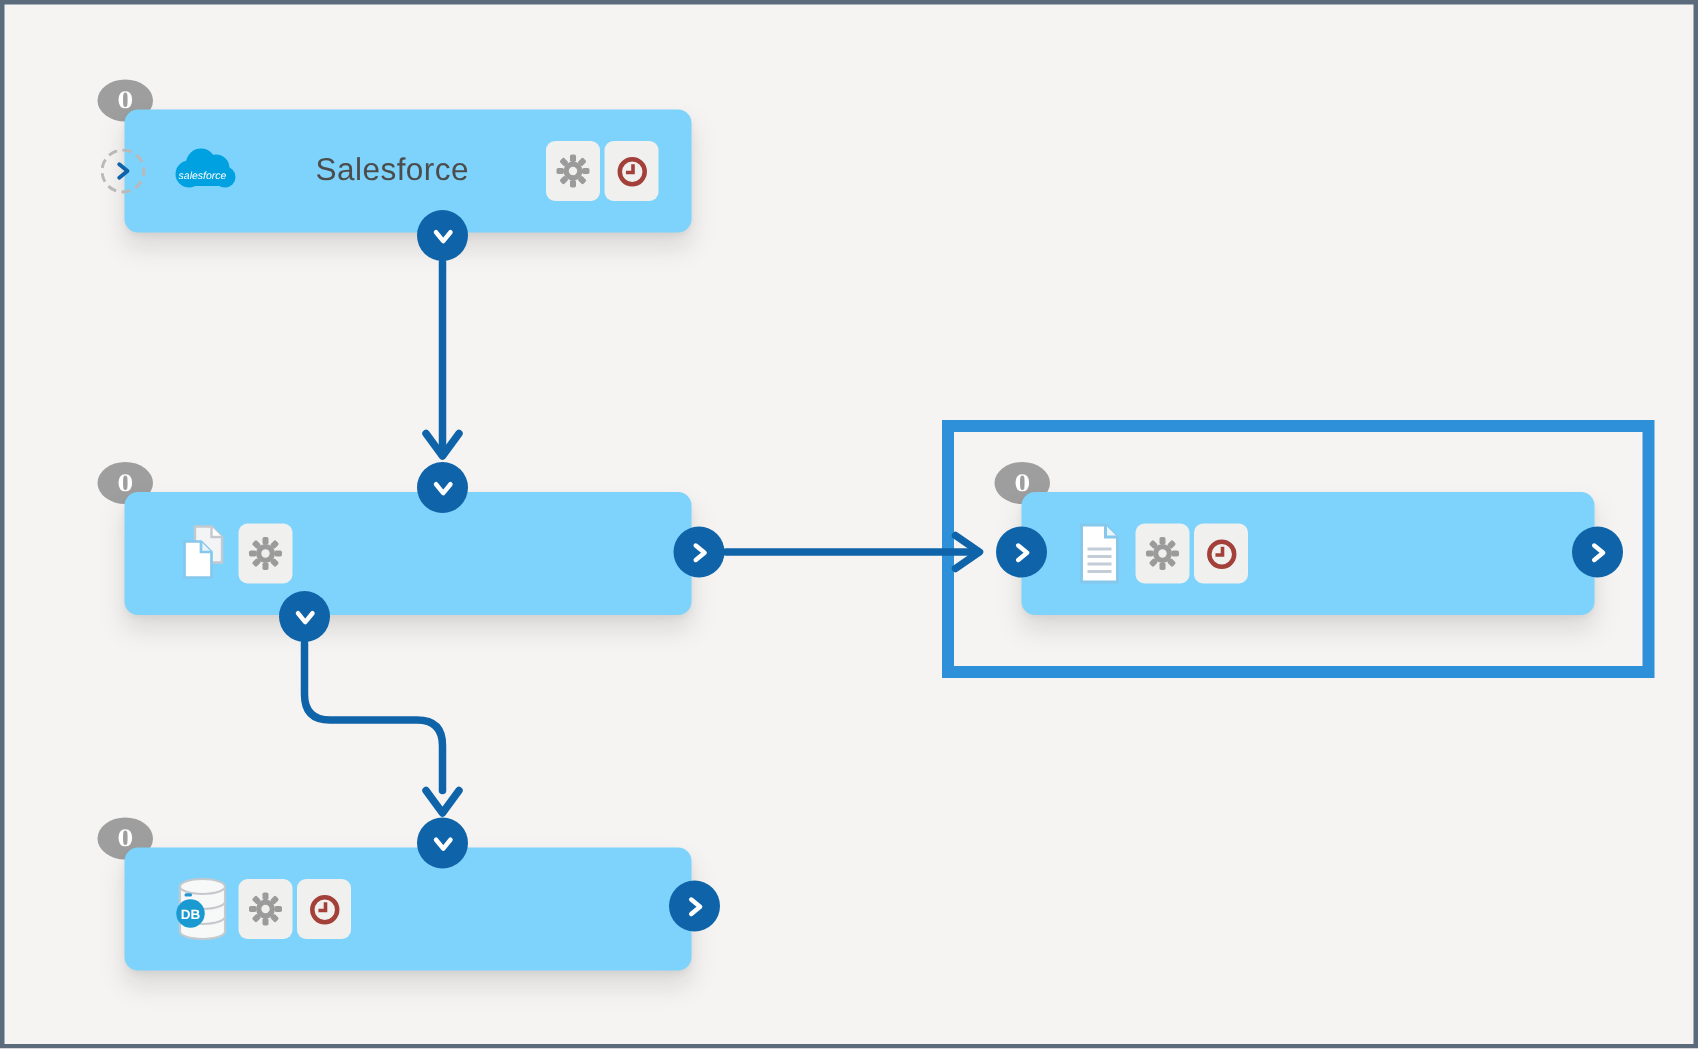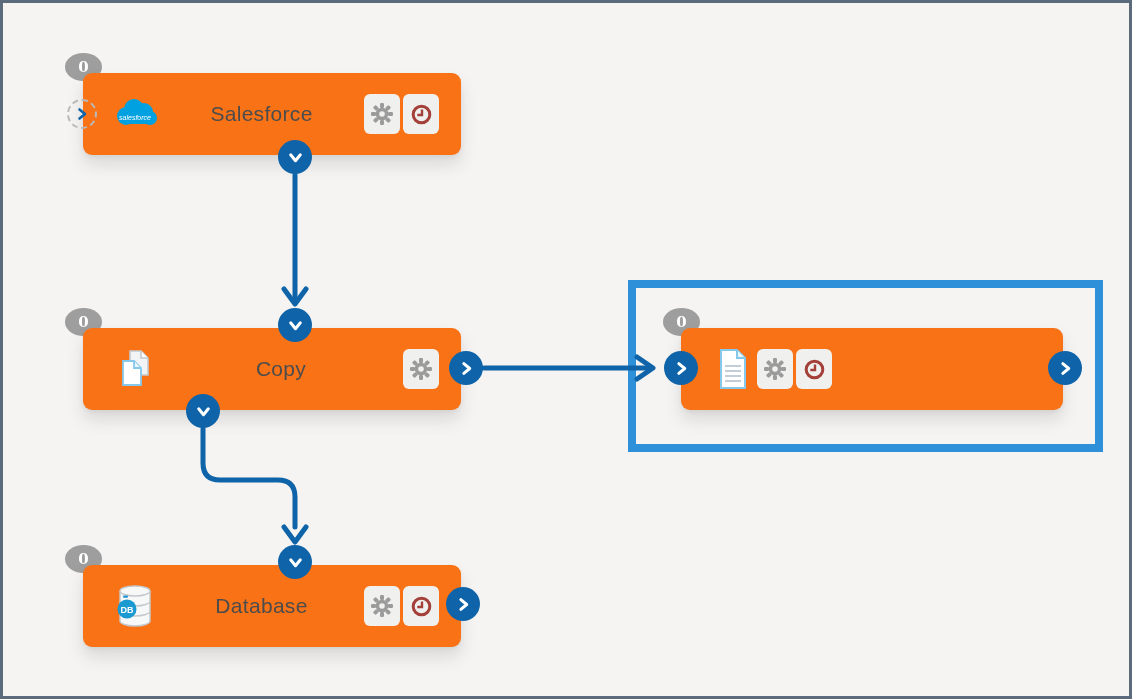--- a/index.html
+++ b/index.html
@@ -13,21 +13,21 @@
     border:8px solid #2e90d8; box-sizing:border-box; z-index:1; background:transparent;
   }
   .arrow-layer { position:absolute; left:0; top:0; width:1132px; height:699px; z-index:4; pointer-events:none; }
   .node-group { position:absolute; width:378px; height:82px; }
   .g-salesforce { left:80px; top:70px; }
   .g-copy       { left:80px; top:325px; }
   .g-database   { left:80px; top:562px; }
   .g-file       { left:678px; top:325px; width:382px; }
   .card {
     position:absolute; left:0; top:0; right:0; bottom:0;
-    background:#f97316; border-radius:9px; z-index:2;
+    background:#7dd3fc; border-radius:9px; z-index:2;
     box-shadow:0 10px 16px rgba(100,100,100,0.18), 0 2px 4px rgba(0,0,0,0.05);
     display:flex; align-items:center;
   }
   .badge {
     position:absolute; left:-18px; top:-20px; width:37px; height:28px;
     background:#9e9e9e; border-radius:50%; z-index:1;
     color:#ffffff; font-size:15px; font-weight:bold;
     display:flex; align-items:center; justify-content:center;
     font-family:"DejaVu Serif","Liberation Serif",serif;
   }
@@ -141,21 +141,20 @@
     <div class="badge">0</div>
     <div class="card">
       <div class="node-icon">
         <svg width="40" height="44" viewBox="0 0 40 44">
           <path d="M15 4 h11 l7 7 v17 h-18 z" fill="#f2f4f5" stroke="#c3c9ce" stroke-width="1.6"></path>
           <path d="M26 4 v7 h7" fill="#ffffff" stroke="#c3c9ce" stroke-width="1.6"></path>
           <path d="M8 14 h11 l7 7 v17 h-18 z" fill="#ffffff" stroke="#85c8ec" stroke-width="1.8"></path>
           <path d="M19 14 v7 h7" fill="#eaf5fc" stroke="#85c8ec" stroke-width="1.8"></path>
         </svg>
       </div>
-      <div class="node-title">Copy</div>
       <div class="btn-group">
         <div class="btn">
           <svg width="24" height="24" viewBox="-12 -12 24 24">
             <g fill="#9b9b9b">
               <circle r="6.3"></circle>
               <rect x="-2" y="-11" width="4" height="5" rx="1.2"></rect>
               <rect x="-2" y="-11" width="4" height="5" rx="1.2" transform="rotate(45)"></rect>
               <rect x="-2" y="-11" width="4" height="5" rx="1.2" transform="rotate(90)"></rect>
               <rect x="-2" y="-11" width="4" height="5" rx="1.2" transform="rotate(135)"></rect>
               <rect x="-2" y="-11" width="4" height="5" rx="1.2" transform="rotate(180)"></rect>
@@ -198,21 +197,20 @@
           </g>
           <g fill="#2196d3">
             <rect x="11" y="13.5" width="5" height="2.2" rx="1"></rect>
             <rect x="11" y="23.5" width="5" height="2.2" rx="1"></rect>
             <rect x="11" y="33.5" width="5" height="2.2" rx="1"></rect>
           </g>
           <circle cx="15" cy="27" r="9.5" fill="#1b9ad2"></circle>
           <text x="15" y="30.5" text-anchor="middle" font-size="9" font-weight="bold" fill="#ffffff" font-family="Liberation Sans, sans-serif">DB</text>
         </svg>
       </div>
-      <div class="node-title">Database</div>
       <div class="btn-group">
         <div class="btn">
           <svg width="24" height="24" viewBox="-12 -12 24 24">
             <g fill="#9b9b9b">
               <circle r="6.3"></circle>
               <rect x="-2" y="-11" width="4" height="5" rx="1.2"></rect>
               <rect x="-2" y="-11" width="4" height="5" rx="1.2" transform="rotate(45)"></rect>
               <rect x="-2" y="-11" width="4" height="5" rx="1.2" transform="rotate(90)"></rect>
               <rect x="-2" y="-11" width="4" height="5" rx="1.2" transform="rotate(135)"></rect>
               <rect x="-2" y="-11" width="4" height="5" rx="1.2" transform="rotate(180)"></rect>

